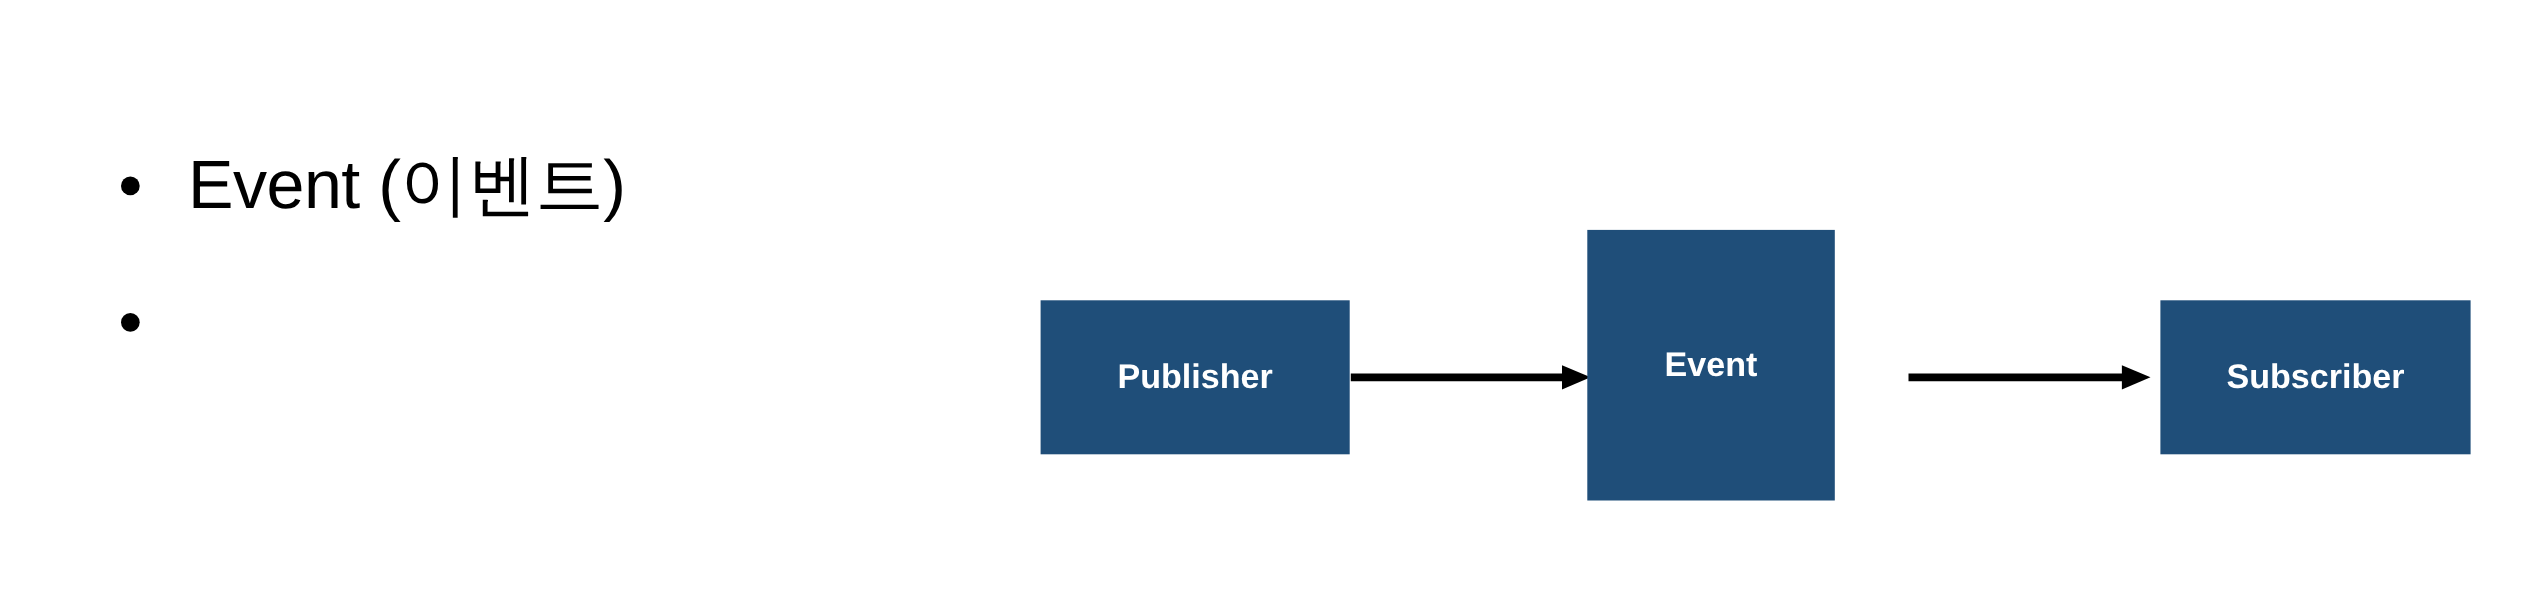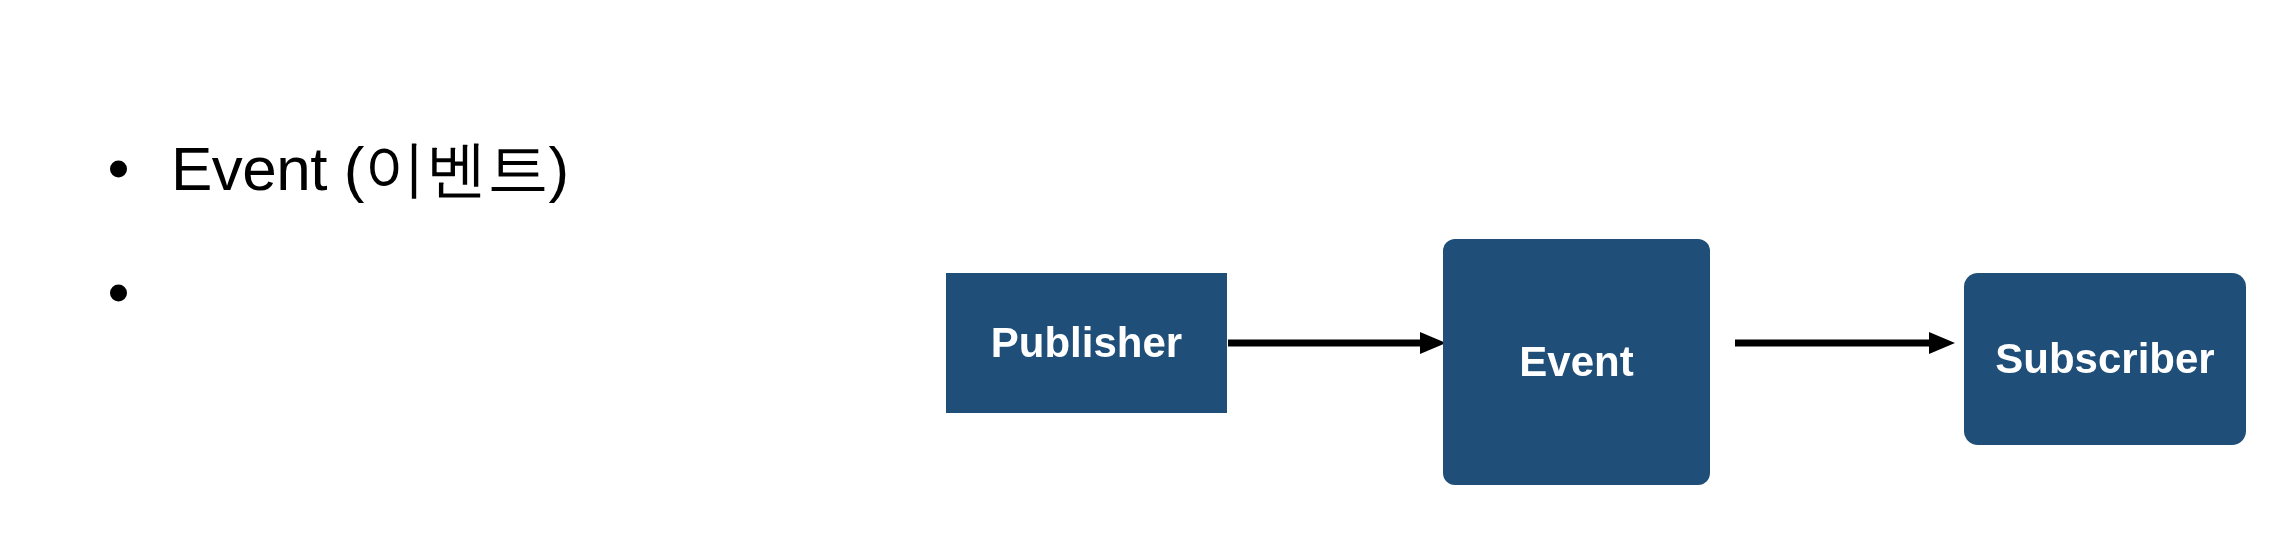--- a/index.html
+++ b/index.html
@@ -52,28 +52,28 @@
   }
 
   
   .diagram-node {
     position: absolute;
     background: #1F4E79;
     color: #ffffff;
     display: flex;
     align-items: center;
     justify-content: center;
-    font-size: 42px;
+    font-size: 31px;
     font-weight: bold;
     letter-spacing: 0;
     text-align: center;
   }
   .node-publisher  { left:  906px; top: 273px; width: 281px; height: 140px; }
-  .node-event      { left: 1403px; top: 239px; width: 267px; height: 246px; border-radius: 12px; }
-  .node-subscriber { left: 1924px; top: 273px; width: 282px; height: 172px; border-radius: 14px; }
+  .node-event      { left: 1403px; top: 209px; width: 225px; height: 246px; }
+  .node-subscriber { left: 1924px; top: 273px; width: 282px; height: 140px; }
 
   .arrow-layer {
     position: absolute;
     left: 0;
     top: 0;
     width: 2292px;
     height: 556px;
     pointer-events: none;
   }
 </style>

